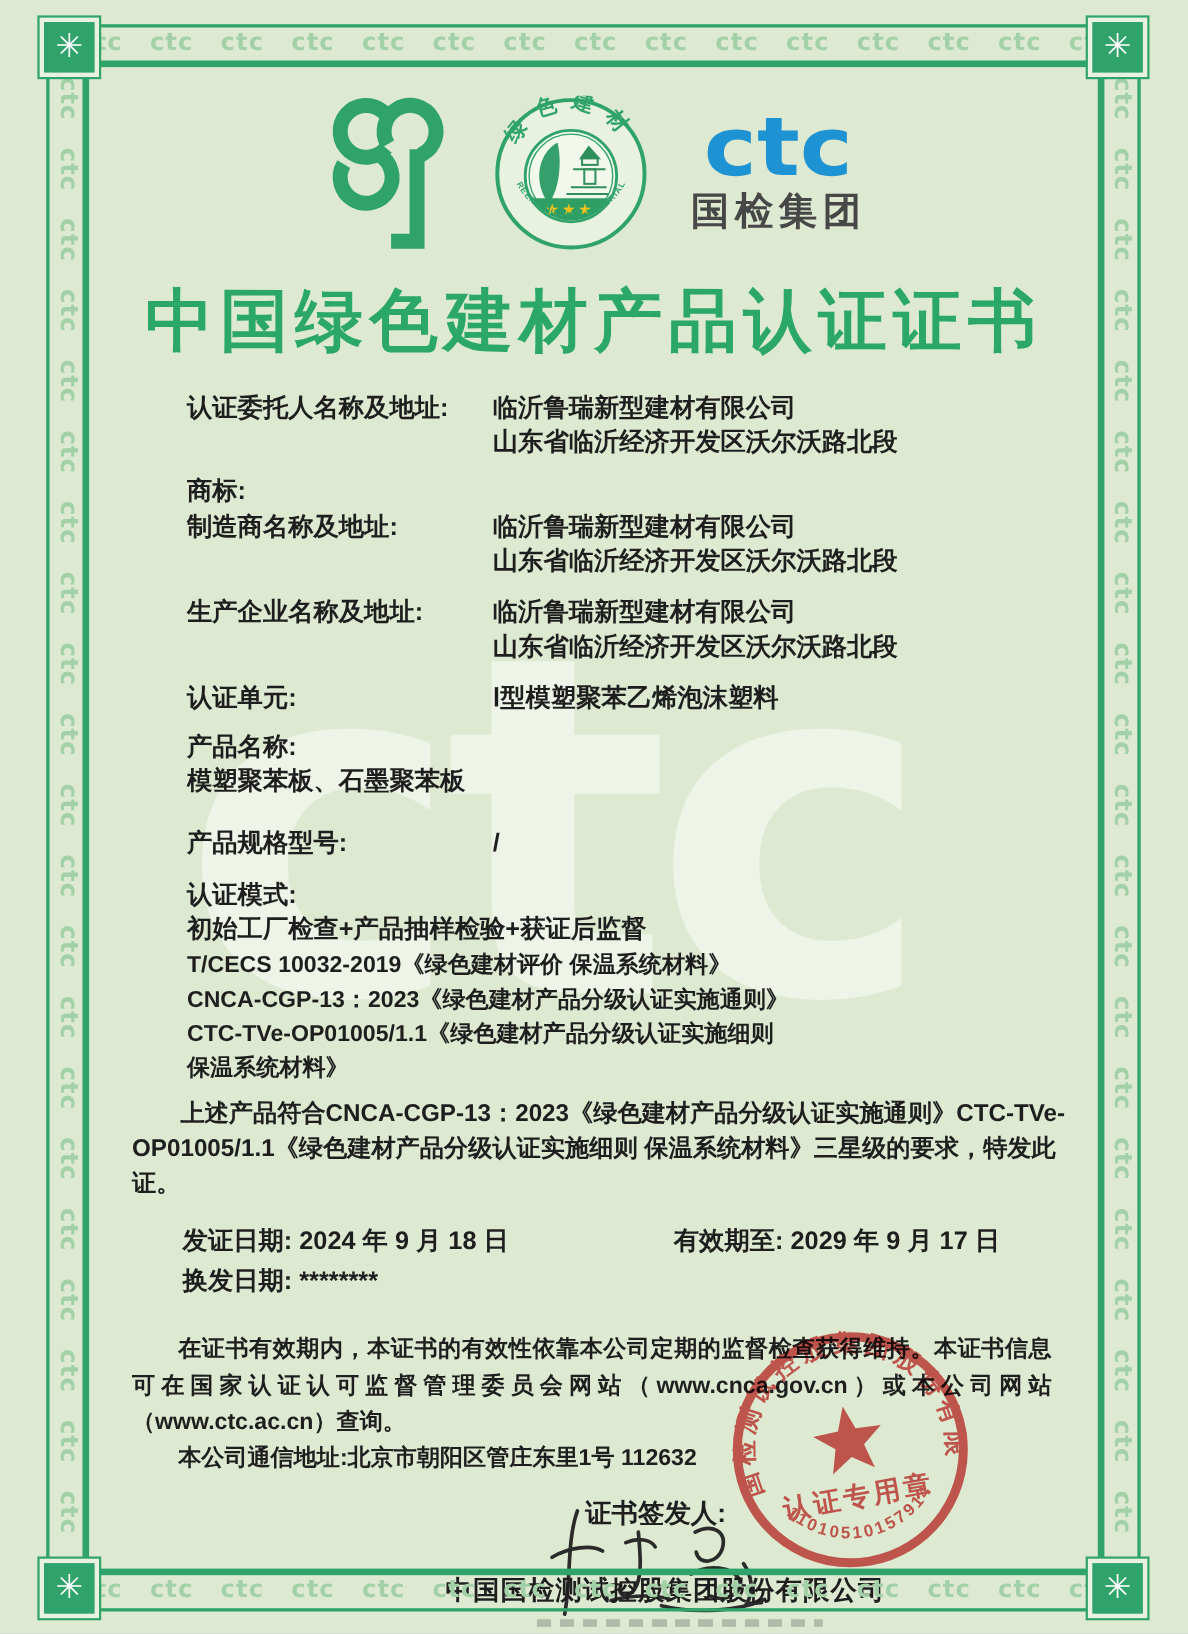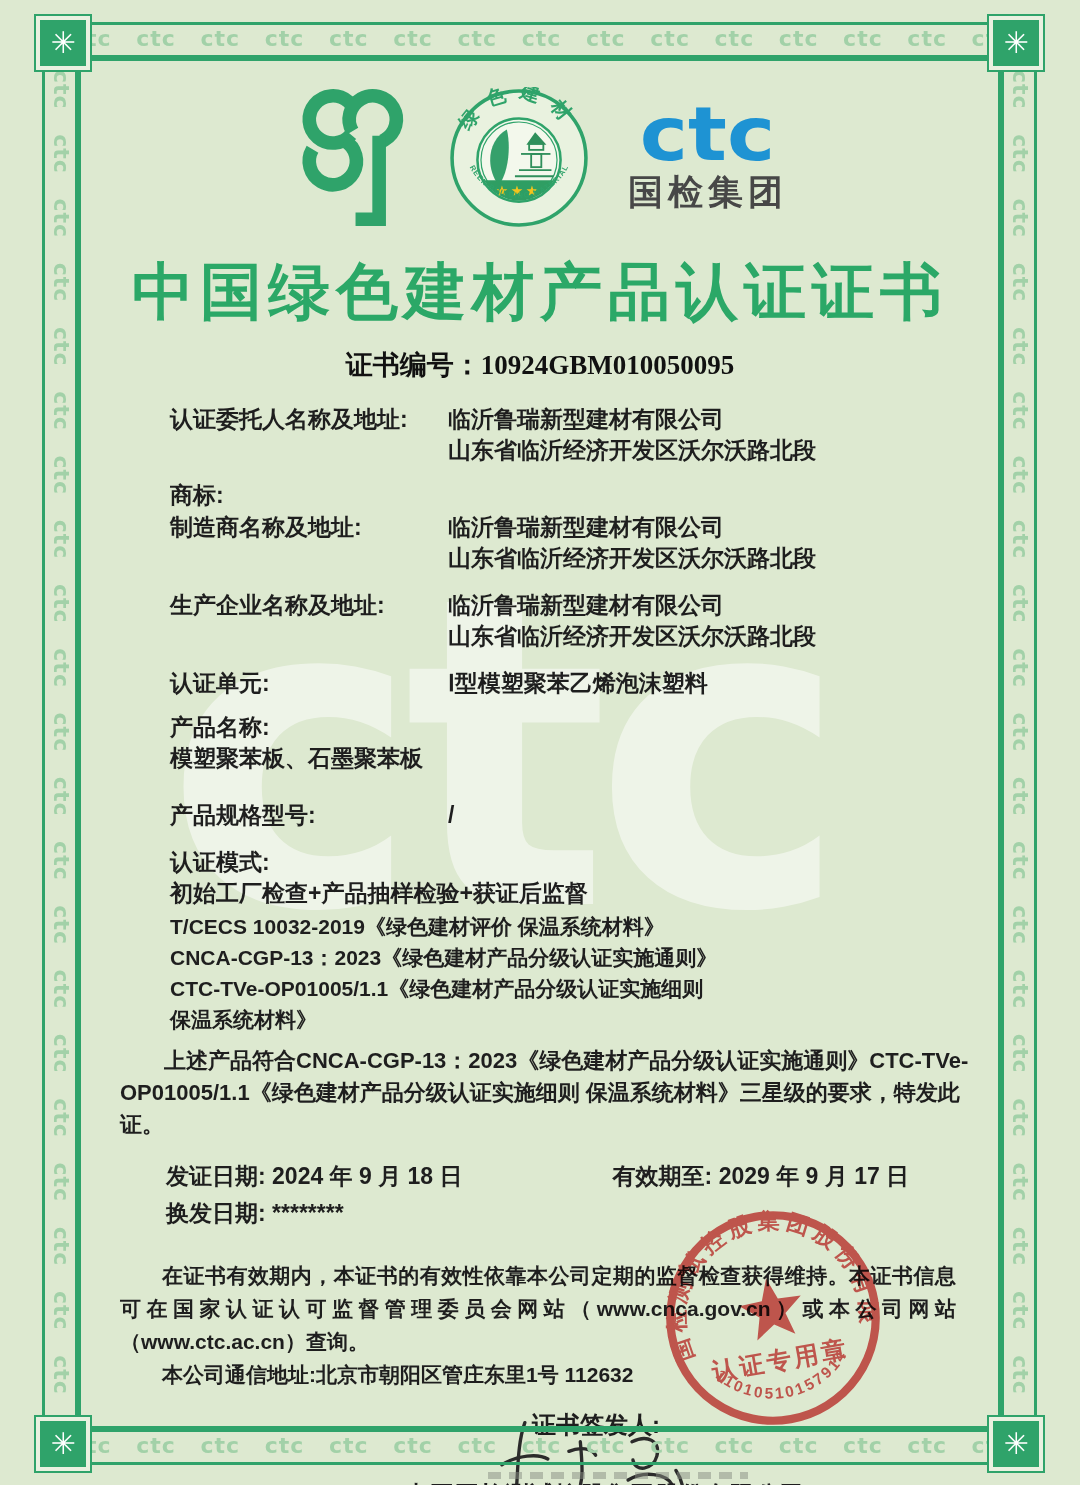--- a/index.html
+++ b/index.html
@@ -139,23 +139,20 @@
         </text>
       </svg>
 
       <div class="ctc-block">
         <div class="ctc-word">ctc</div>
         <div class="ctc-group">国检集团</div>
       </div>
     </div>
 
     <div class="title">中国绿色建材产品认证证书</div>
-    <div class="certno">
-      <span>证书编号：</span><span>10924GBM010050095</span>
-    </div>
 
     <div class="fields">
       <div class="frow g14">
         <div class="flabel">认证委托人名称及地址:</div>
         <div class="fval">
           <span>临沂鲁瑞新型建材有限公司</span>
           <span>山东省临沂经济开发区沃尔沃路北段</span>
         </div>
       </div>
       <div class="frow g1">

